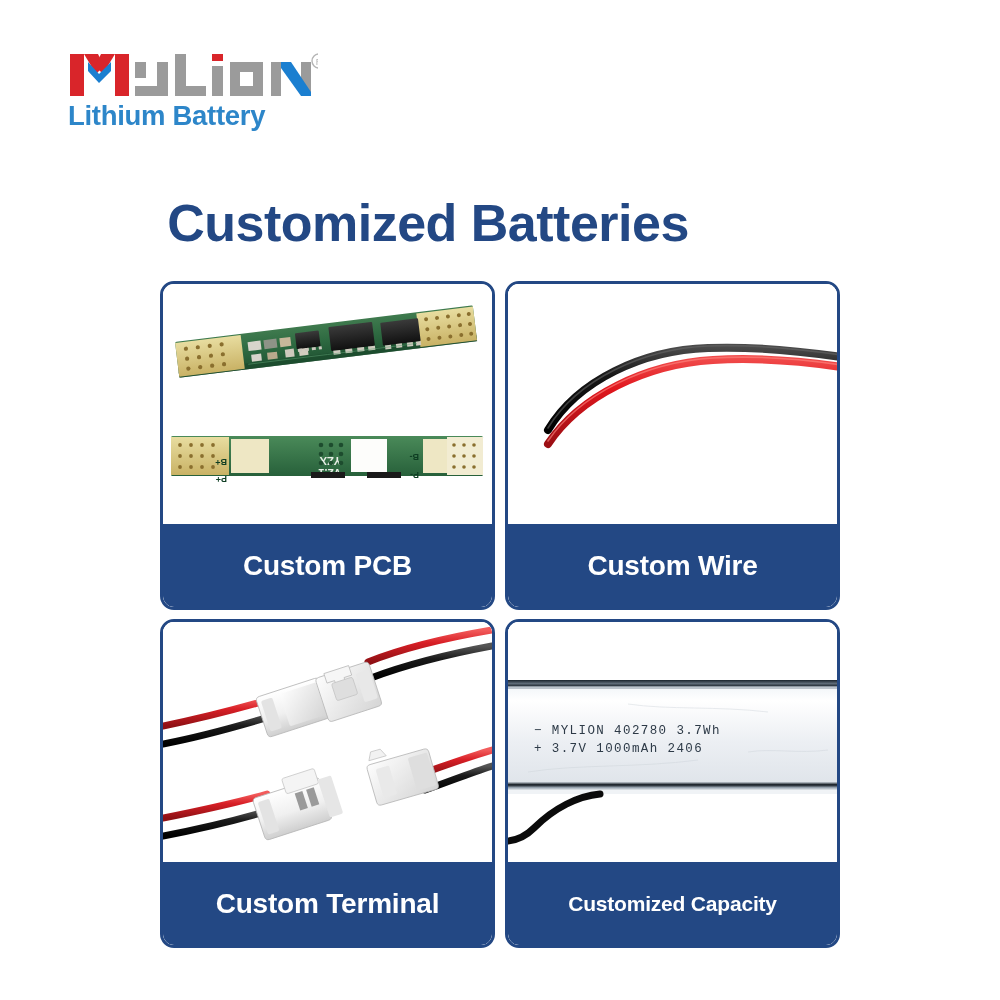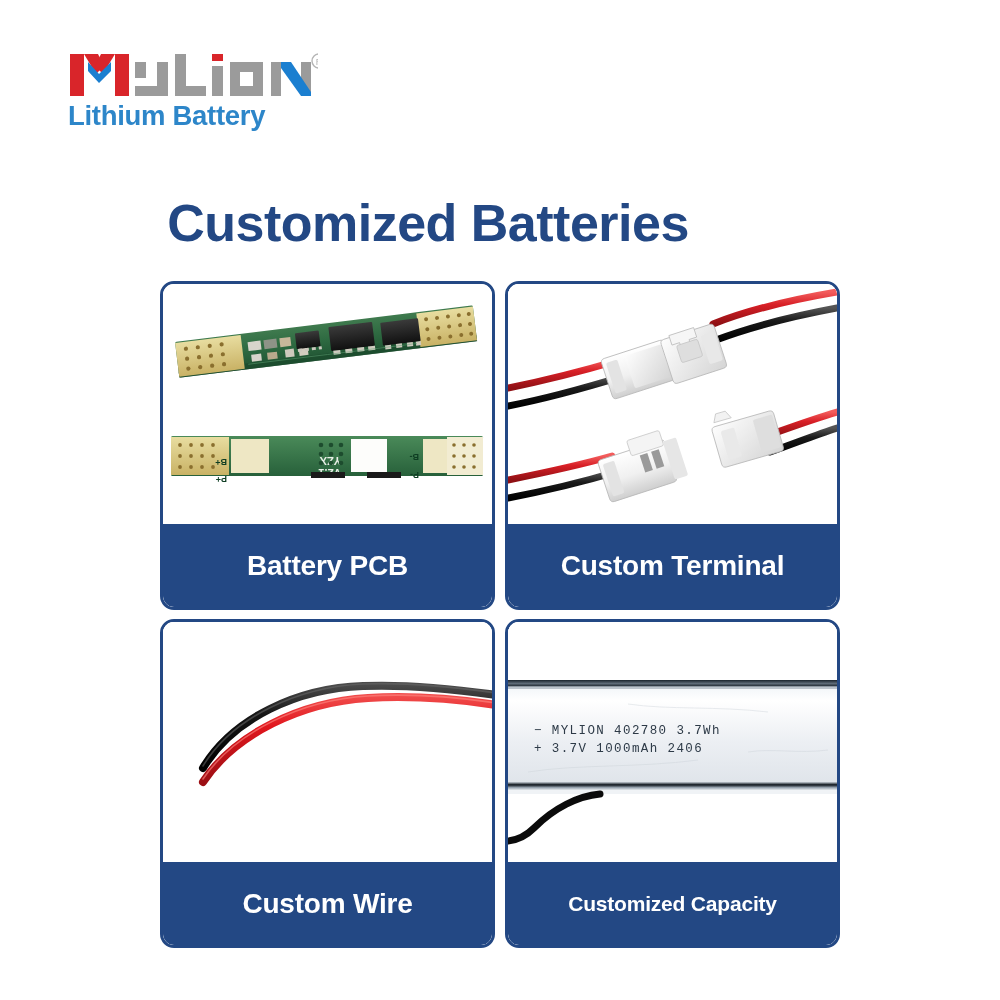--- a/index.html
+++ b/index.html
@@ -311,21 +311,48 @@
             <circle cx="283" cy="20" r="1.8"></circle>
               <circle cx="293" cy="20" r="1.8"></circle>
               <circle cx="303" cy="20" r="1.8"></circle>
             <circle cx="283" cy="31" r="1.8"></circle>
               <circle cx="293" cy="31" r="1.8"></circle>
               <circle cx="303" cy="31" r="1.8"></circle>
           </g>
         </g>
       </svg>
     </div>
-    <div class="card-label">Battery PCB</div>
+    <div class="card-label">Custom PCB</div>
+  </div>
+
+  <div class="card">
+    <div class="card-media">
+      <svg class="media-svg" viewBox="0 0 329 246" preserveAspectRatio="xMidYMid slice">
+        <defs>
+          <linearGradient id="redWire" x1="0" y1="0" x2="0" y2="1">
+            <stop offset="0" stop-color="#f04a4a"></stop>
+            <stop offset="0.35" stop-color="#e0161d"></stop>
+            <stop offset="1" stop-color="#9c0f14"></stop>
+          </linearGradient>
+          <linearGradient id="blackWire" x1="0" y1="0" x2="0" y2="1">
+            <stop offset="0" stop-color="#4a4a4a"></stop>
+            <stop offset="0.35" stop-color="#161616"></stop>
+            <stop offset="1" stop-color="#000000"></stop>
+          </linearGradient>
+        </defs>
+        <rect x="0" y="0" width="329" height="246" fill="#ffffff"></rect>
+
+        <path d="M40 146 C 70 96, 135 66, 200 64 C 250 62, 300 68, 340 74" fill="none" stroke="url(#blackWire)" stroke-width="8" stroke-linecap="round"></path>
+        <path d="M40 144 C 70 95, 135 65, 200 62 C 250 60, 300 66, 340 72" fill="none" stroke="#6a6a6a" stroke-width="1.6" stroke-linecap="round" opacity="0.55"></path>
+
+        <path d="M40 160 C 72 112, 138 80, 205 76 C 255 73, 302 78, 340 84" fill="none" stroke="url(#redWire)" stroke-width="8" stroke-linecap="round"></path>
+        <path d="M40 157 C 72 110, 138 78, 205 74 C 255 71, 302 76, 340 82" fill="none" stroke="#ff8b84" stroke-width="1.6" stroke-linecap="round" opacity="0.6"></path>
+      </svg>
+    </div>
+    <div class="card-label">Custom Wire</div>
   </div>
 
   <div class="card">
     <div class="card-media">
       <svg class="media-svg" viewBox="0 0 329 246" preserveAspectRatio="xMidYMid slice">
         <defs>
           <linearGradient id="plasticW" x1="0" y1="0" x2="0" y2="1">
             <stop offset="0" stop-color="#ffffff"></stop>
             <stop offset="0.55" stop-color="#f0f0f0"></stop>
             <stop offset="1" stop-color="#cfcfcf"></stop>
@@ -383,47 +410,20 @@
         <path d="M262 168 C 290 158, 310 150, 329 144" fill="none" stroke="url(#blkW2)" stroke-width="7" stroke-linecap="round"></path>
         <g transform="rotate(-16 240 156)">
           <rect x="208" y="134" width="64" height="42" rx="4" fill="url(#plasticW2)" stroke="#b8b8b8" stroke-width="0.8"></rect>
           <path d="M212 130 h18 l-4 -8 h-10 z" fill="#f2f2f2" stroke="#c0c0c0" stroke-width="0.7"></path>
           <rect x="216" y="140" width="14" height="30" rx="2" fill="#e9e9e9"></rect>
           <rect x="250" y="138" width="20" height="34" rx="2" fill="#dedede"></rect>
         </g>
       </svg>
     </div>
     <div class="card-label">Custom Terminal</div>
-  </div>
-
-  <div class="card">
-    <div class="card-media">
-      <svg class="media-svg" viewBox="0 0 329 246" preserveAspectRatio="xMidYMid slice">
-        <defs>
-          <linearGradient id="redWire" x1="0" y1="0" x2="0" y2="1">
-            <stop offset="0" stop-color="#f04a4a"></stop>
-            <stop offset="0.35" stop-color="#e0161d"></stop>
-            <stop offset="1" stop-color="#9c0f14"></stop>
-          </linearGradient>
-          <linearGradient id="blackWire" x1="0" y1="0" x2="0" y2="1">
-            <stop offset="0" stop-color="#4a4a4a"></stop>
-            <stop offset="0.35" stop-color="#161616"></stop>
-            <stop offset="1" stop-color="#000000"></stop>
-          </linearGradient>
-        </defs>
-        <rect x="0" y="0" width="329" height="246" fill="#ffffff"></rect>
-
-        <path d="M40 146 C 70 96, 135 66, 200 64 C 250 62, 300 68, 340 74" fill="none" stroke="url(#blackWire)" stroke-width="8" stroke-linecap="round"></path>
-        <path d="M40 144 C 70 95, 135 65, 200 62 C 250 60, 300 66, 340 72" fill="none" stroke="#6a6a6a" stroke-width="1.6" stroke-linecap="round" opacity="0.55"></path>
-
-        <path d="M40 160 C 72 112, 138 80, 205 76 C 255 73, 302 78, 340 84" fill="none" stroke="url(#redWire)" stroke-width="8" stroke-linecap="round"></path>
-        <path d="M40 157 C 72 110, 138 78, 205 74 C 255 71, 302 76, 340 82" fill="none" stroke="#ff8b84" stroke-width="1.6" stroke-linecap="round" opacity="0.6"></path>
-      </svg>
-    </div>
-    <div class="card-label">Custom Wire</div>
   </div>
 
   <div class="card">
     <div class="card-media">
       <svg class="media-svg" viewBox="0 0 329 246" preserveAspectRatio="xMidYMid slice">
         <defs>
           <linearGradient id="pouch" x1="0" y1="0" x2="0" y2="1">
             <stop offset="0" stop-color="#f4f7fa"></stop>
             <stop offset="0.12" stop-color="#ffffff"></stop>
             <stop offset="0.55" stop-color="#eceff3"></stop>

